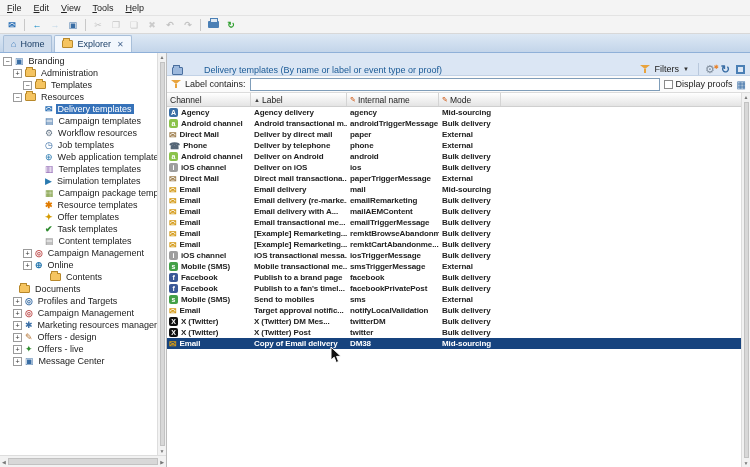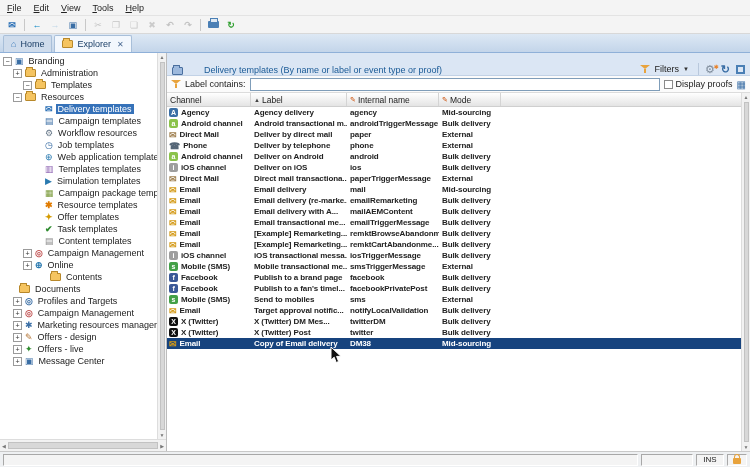--- a/index.html
+++ b/index.html
@@ -567,26 +567,18 @@
           <span>▲</span>
           <div class="vthumb"></div>
           <span>▼</span>
         </div>
       </div>
 
 
     </div>
   </div>
 
-  <div class="statusbar">
-    <div class="sb-field sb-main"></div>
-    <div class="sb-field sb-small"></div>
-    <div class="sb-field sb-ins">INS</div>
-    <div class="sb-field sb-lock">
-      <span class="lock"></span>
-    </div>
-  </div>
 
   <svg class="cursor" width="12" height="19" viewBox="0 0 12 19">
     <polygon points="1,1 1,14 4.2,11.2 6.2,16.5 8.6,15.5 6.6,10.4 11,10.4" fill="#111" stroke="#fff" stroke-width="1"></polygon>
   </svg>
 
 </div>
 
 </body></html>

